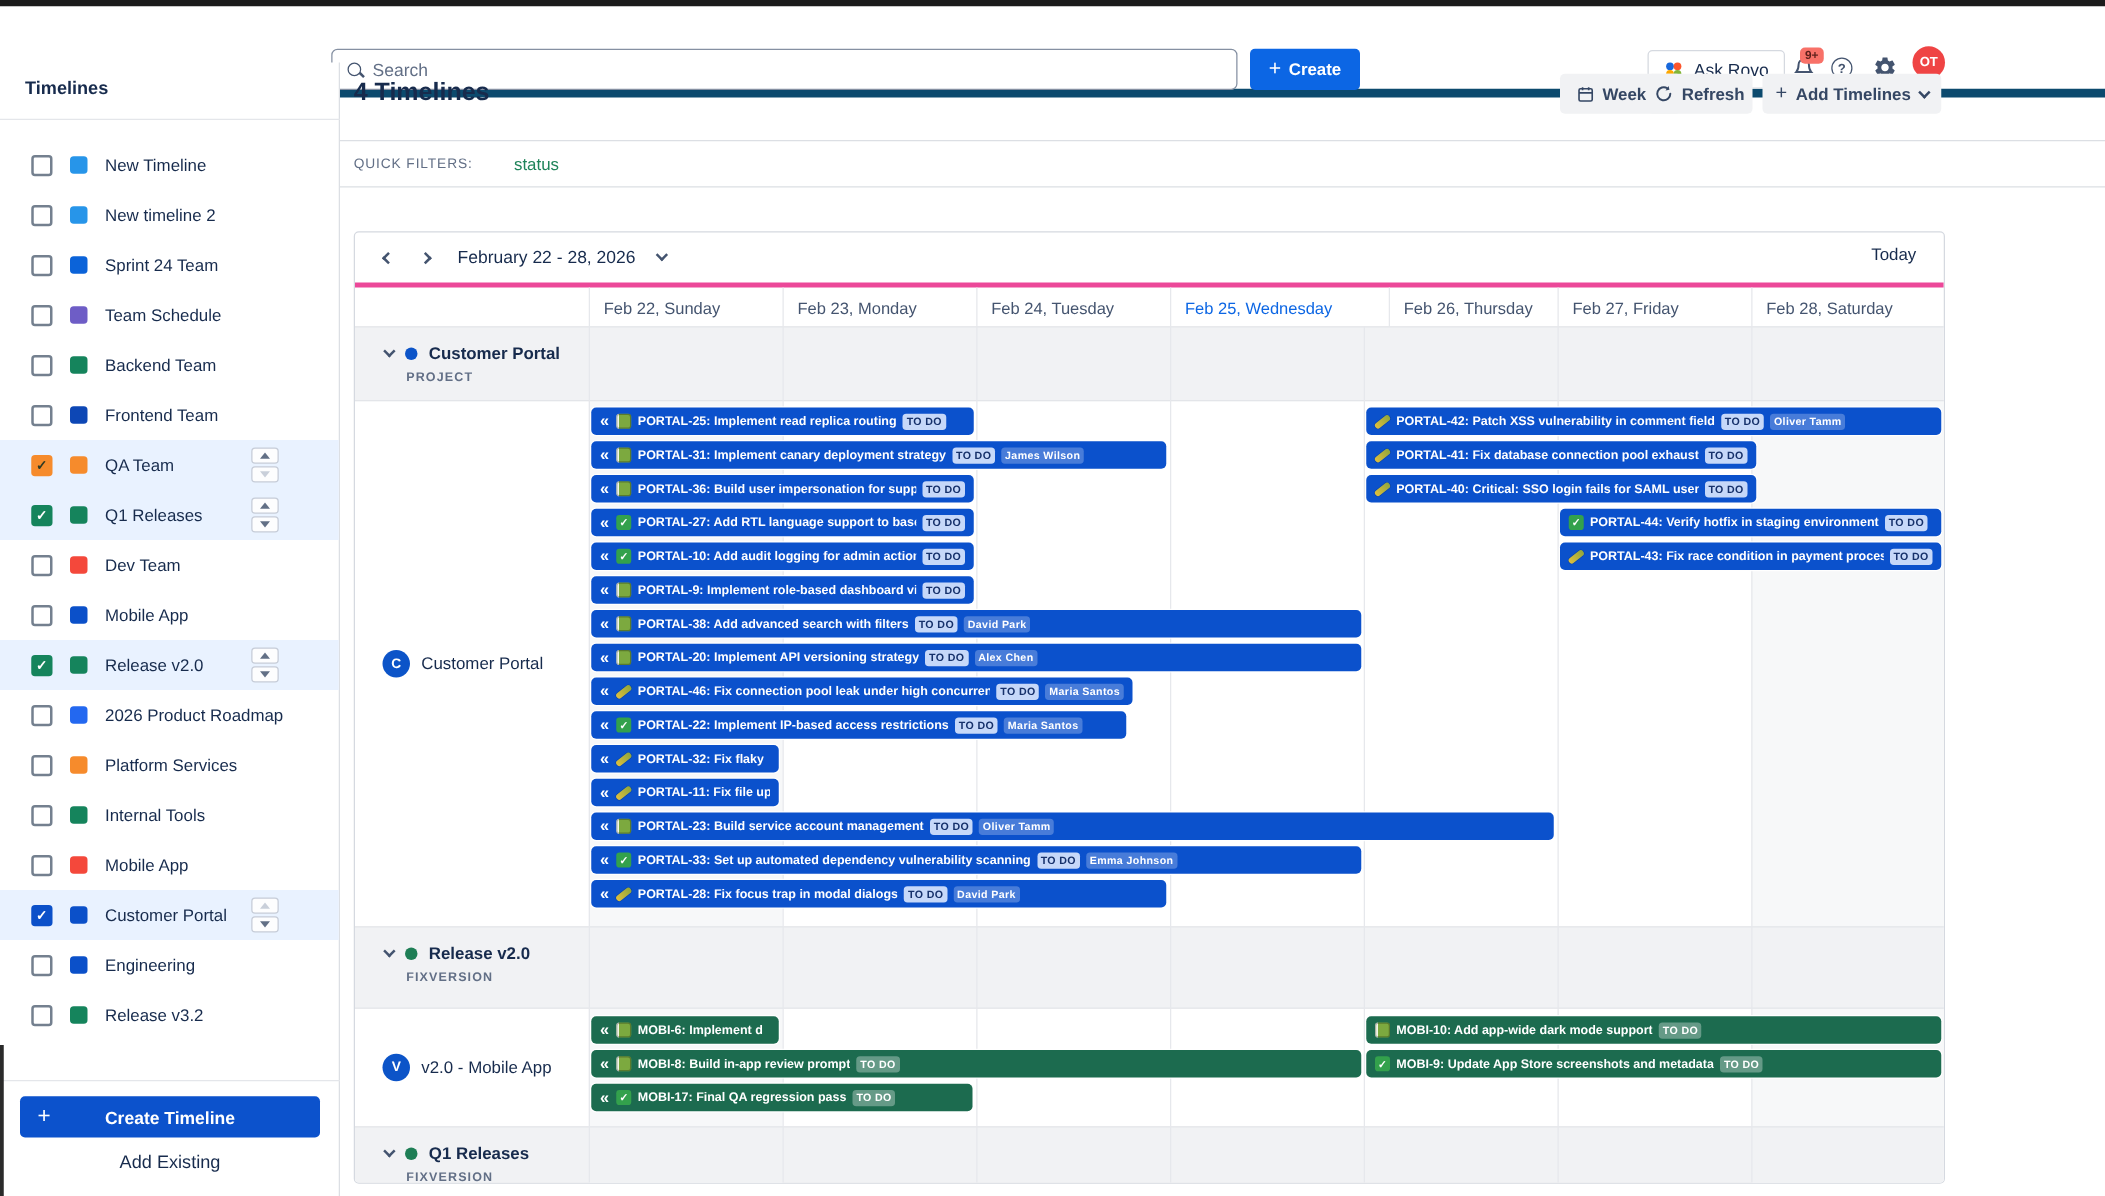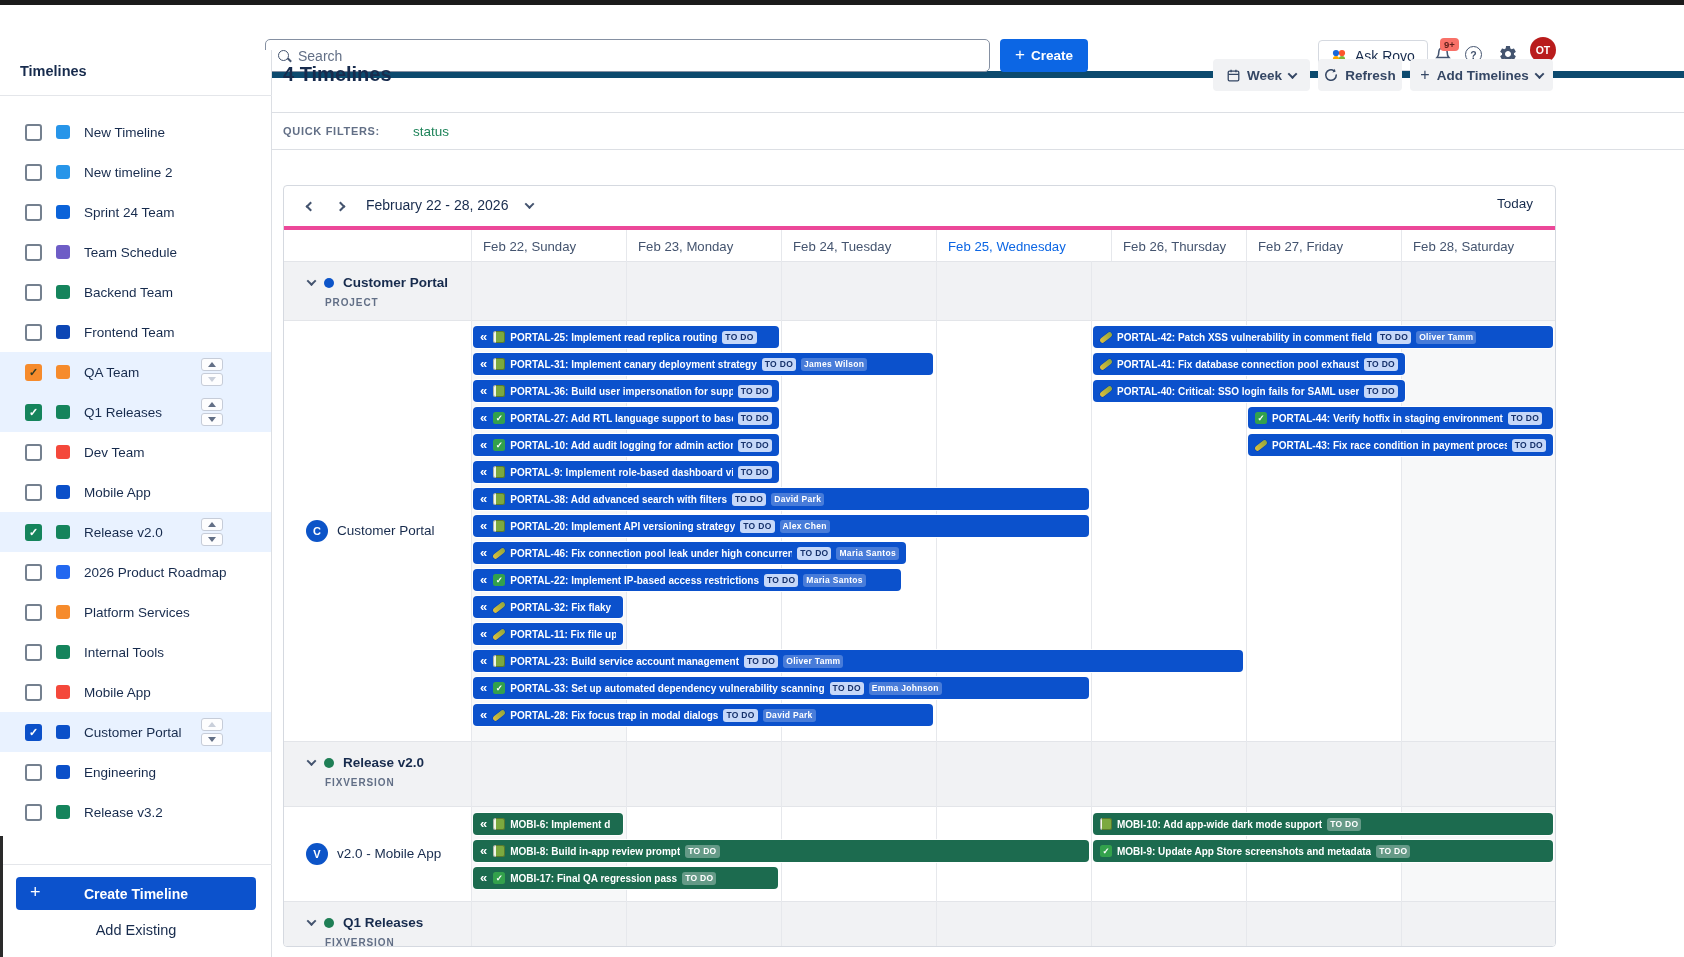--- a/index.html
+++ b/index.html
@@ -20,21 +20,21 @@
                 color:#fff; font-family:inherit; font-size:13.5px; font-weight:700; display:flex; align-items:center; justify-content:center; gap:6px; cursor:pointer; }
   .btn-create .plus { font-size:17px; font-weight:400; margin-top:-1px; }
   .btn-rovo { position:absolute; left:1318px; top:7px; height:31px; padding:0 12px; background:#fff; border:1px solid #D5D9E0; border-radius:4px;
               display:flex; align-items:center; gap:8px; font-family:inherit; font-size:14px; font-weight:500; color:#172B4D; cursor:pointer; }
   .bellwrap { position:absolute; left:1432px; top:9px; width:26px; height:26px; cursor:pointer; }
   .nbadge { position:absolute; left:8px; top:-4px; background:#F87168; color:#5D1F1A; font-size:9.5px; font-weight:700;
             padding:1px 4px; border-radius:4px; line-height:11px; }
   .help { position:absolute; left:1465px; top:13px; width:17px; height:17px; border:1.7px solid #44546F; border-radius:50%;
           color:#44546F; font-size:10.5px; font-weight:700; display:flex; align-items:center; justify-content:center; cursor:pointer; }
   .gearwrap { position:absolute; left:1498px; top:11px; width:20px; height:20px; cursor:pointer; }
-  .avatar { position:absolute; left:1530px; top:4px; width:26px; height:26px; border-radius:50%; background:#b91c1c; color:#fff;
+  .avatar { position:absolute; left:1530px; top:4px; width:26px; height:26px; border-radius:50%; background:#ef4444; color:#fff;
             font-size:10.5px; font-weight:700; display:flex; align-items:center; justify-content:center; cursor:pointer; }
 
   
   aside { position:absolute; left:0; top:50px; width:272px; height:907px; background:#fff; border-right:1px solid #DCDFE4; }
   .sb-title { position:absolute; left:20px; top:13px; font-size:14.5px; font-weight:700; color:#172B4D; }
   .sb-div { position:absolute; left:0; width:272px; height:1px; background:#E4E6EA; }
   .sb-item { position:absolute; left:0; width:271px; height:40px; display:flex; align-items:center; padding-left:25px; gap:14px; cursor:pointer; }
   .sb-item.sel { background:#E9F2FF; }
   .cb { width:17px; height:17px; border:2px solid #74808F; border-radius:3px; background:#fff; flex:none;
         display:flex; align-items:center; justify-content:center; font-size:11px; font-weight:700; color:#fff; }
@@ -54,21 +54,21 @@
 
   
   .page-title { position:absolute; left:283px; top:63px; font-size:20px; font-weight:700; color:#172B4D; }
   .tbtn { position:absolute; top:59px; height:32px; background:#F1F2F4; border:none; border-radius:4px; display:flex; align-items:center;
           justify-content:center; gap:7px; font-family:inherit; font-size:13.5px; font-weight:600; color:#354764; cursor:pointer; }
   .chev { display:inline-block; width:7px; height:7px; border-right:2px solid currentColor; border-bottom:2px solid currentColor; flex:none; }
   .chev.down { transform:rotate(45deg) translate(-1px,-1px); }
   .chev.left { transform:rotate(135deg); } .chev.right { transform:rotate(-45deg); }
   .qf-bar { position:absolute; left:272px; top:112px; width:1412px; height:38px; border-top:1px solid #DCDFE4; border-bottom:1px solid #DCDFE4;
             display:flex; align-items:center; }
-  .qf-label { margin-left:11px; font-size:11px; font-weight:700; letter-spacing:.7px; color:#626F86; }
+  .qf-label { margin-left:11px; font-size:11px; font-weight:400; letter-spacing:.7px; color:#626F86; }
   .qf-item { margin-left:33px; font-size:13.5px; font-weight:500; color:#1F845A; cursor:pointer; }
 
   
   .panel { position:absolute; left:283px; top:185px; width:1273px; height:762px; border:1px solid #D5D9E0; border-radius:4px; background:#fff; overflow:hidden; }
   .nav-row { position:absolute; left:0; top:0; width:100%; height:40px; }
   .navbtn { position:absolute; top:8px; width:24px; height:24px; border:none; background:transparent; color:#44546F; cursor:pointer;
             display:flex; align-items:center; justify-content:center; }
   .range { position:absolute; left:82px; top:11px; display:flex; align-items:center; gap:18px; font-size:14px; color:#172B4D; cursor:pointer; }
   .range .chev { color:#44546F; }
   .today-btn { position:absolute; right:22px; top:10px; background:transparent; border:none; font-family:inherit; font-size:13.5px; color:#172B4D; cursor:pointer; }
@@ -283,21 +283,21 @@
     <div class="sb-div" style="top:814px"></div>
     <button class="ct-btn">
       <span class="plus2">+</span>
       <span>Create Timeline</span>
     </button>
     <div class="add-existing">Add Existing</div>
   </aside>
 
   <div class="page-title">4 Timelines</div>
 
-  <button class="tbtn" style="left:1213px;width:97px">
+  <button class="tbtn" style="left:1248px;width:97px">
     <svg width="13" height="13" viewBox="0 0 16 16" fill="none" stroke="#354764" stroke-width="1.6">
       <rect x="1.5" y="2.5" width="13" height="12" rx="1.5"></rect>
         <path d="M1.5 6.5h13M5 1v3M11 1v3"></path>
     </svg>
     <span>Week</span>
     <span class="chev down"></span>
   </button>
   <button class="tbtn" style="left:1318px;width:84px">
     <svg width="14" height="14" viewBox="0 0 16 16">
       <path d="M14 8A6 6 0 1 1 11.3 3" stroke="#354764" stroke-width="1.8" fill="none" stroke-linecap="round"></path>

